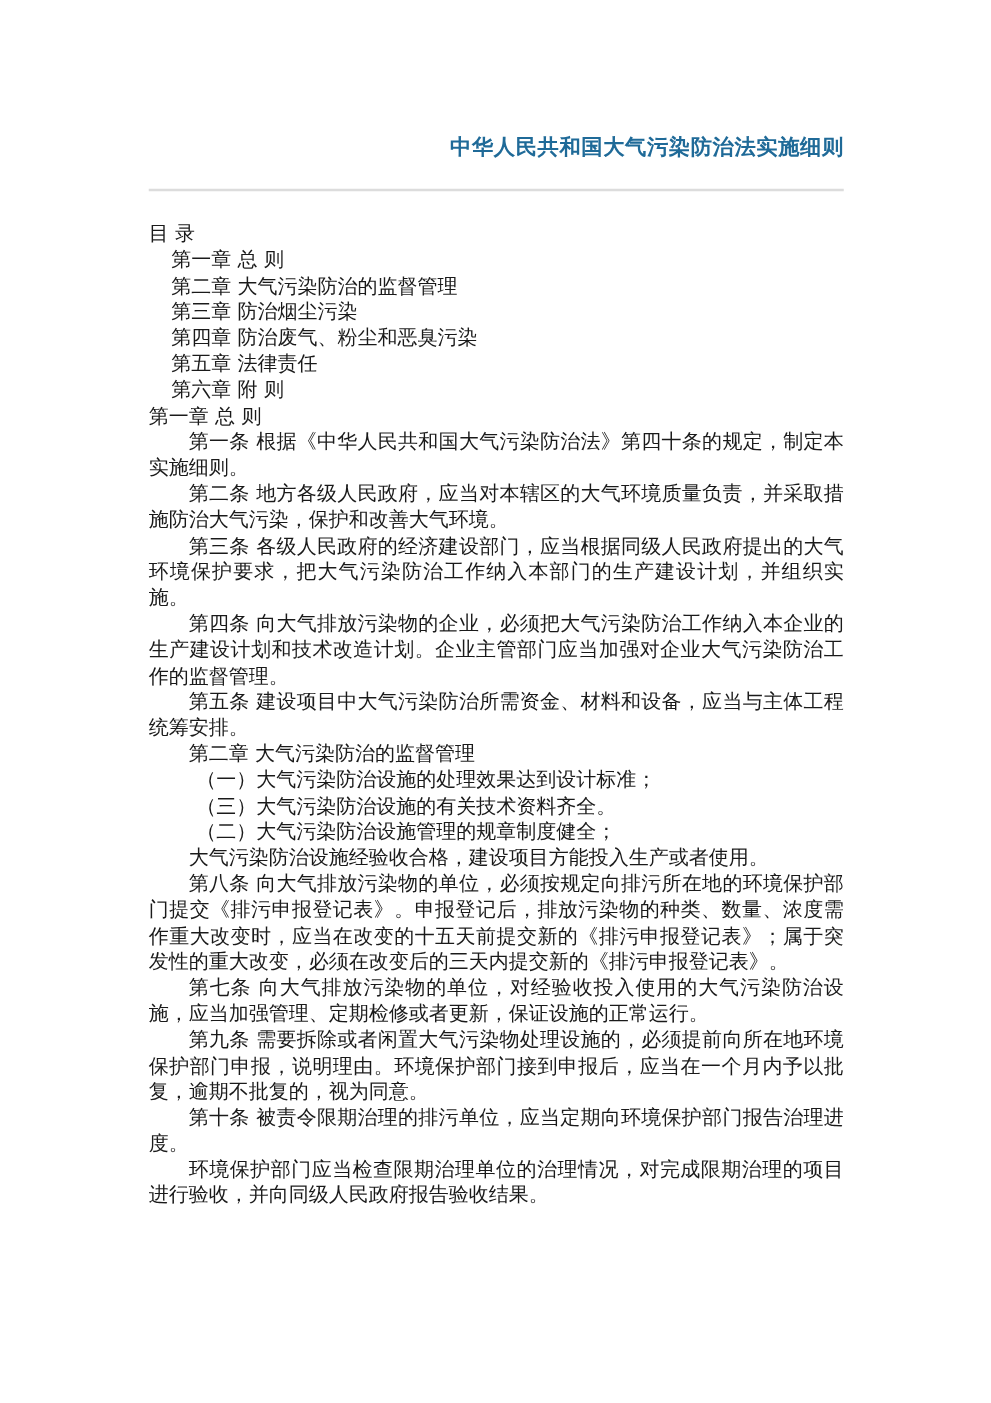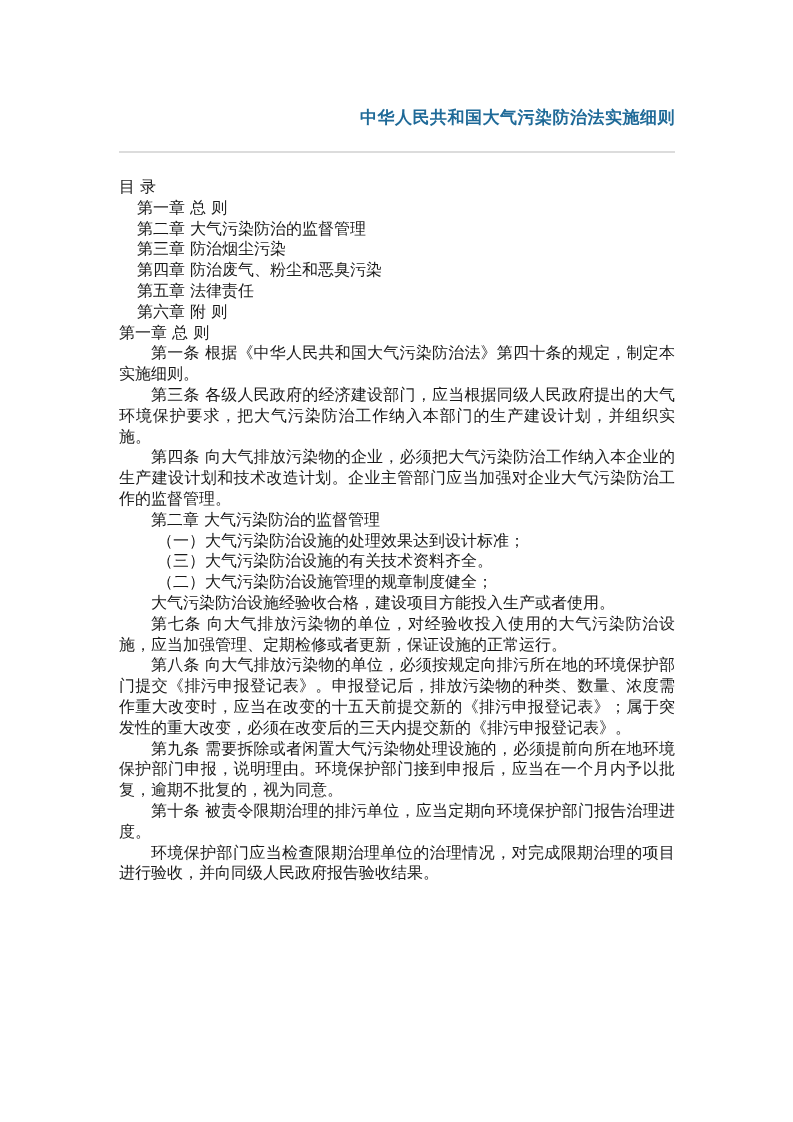--- a/index.html
+++ b/index.html
@@ -29,28 +29,30 @@
     <p>目 录</p>
     <p class="toc-item">第一章 总 则</p>
     <p class="toc-item">第二章 大气污染防治的监督管理</p>
     <p class="toc-item">第三章 防治烟尘污染</p>
     <p class="toc-item">第四章 防治废气、粉尘和恶臭污染</p>
     <p class="toc-item">第五章 法律责任</p>
     <p class="toc-item">第六章 附 则</p>
 
     <p>第一章 总 则</p>
     <p class="indent">第一条 根据《中华人民共和国大气污染防治法》第四十条的规定，制定本实施细则。</p>
+    <p class="indent">第二条 地方各级人民政府，应当对本辖区的大气环境质量负责，并采取措施防治大气污染，保护和改善大气环境。</p>
     <p class="indent">第三条 各级人民政府的经济建设部门，应当根据同级人民政府提出的大气环境保护要求，把大气污染防治工作纳入本部门的生产建设计划，并组织实施。</p>
     <p class="indent">第四条 向大气排放污染物的企业，必须把大气污染防治工作纳入本企业的生产建设计划和技术改造计划。企业主管部门应当加强对企业大气污染防治工作的监督管理。</p>
+    <p class="indent">第五条 建设项目中大气污染防治所需资金、材料和设备，应当与主体工程统筹安排。</p>
 
 
     <p class="indent">第二章 大气污染防治的监督管理</p>
     <p class="sub">（一）大气污染防治设施的处理效果达到设计标准；</p>
     <p class="sub">（三）大气污染防治设施的有关技术资料齐全。</p>
     <p class="sub">（二）大气污染防治设施管理的规章制度健全；</p>
     <p class="plain-indent">大气污染防治设施经验收合格，建设项目方能投入生产或者使用。</p>
+    <p class="indent">第八条 向大气排放污染物的单位，必须按规定向排污所在地的环境保护部门提交《排污申报登记表》。申报登记后，排放污染物的种类、数量、浓度需作重大改变时，应当在改变的十五天前提交新的《排污申报登记表》；属于突发性的重大改变，必须在改变后的三天内提交新的《排污申报登记表》。</p>
     <p class="indent">第七条 向大气排放污染物的单位，对经验收投入使用的大气污染防治设施，应当加强管理、定期检修或者更新，保证设施的正常运行。</p>
-    <p class="indent">第八条 向大气排放污染物的单位，必须按规定向排污所在地的环境保护部门提交《排污申报登记表》。申报登记后，排放污染物的种类、数量、浓度需作重大改变时，应当在改变的十五天前提交新的《排污申报登记表》；属于突发性的重大改变，必须在改变后的三天内提交新的《排污申报登记表》。</p>
     <p class="indent">第九条 需要拆除或者闲置大气污染物处理设施的，必须提前向所在地环境保护部门申报，说明理由。环境保护部门接到申报后，应当在一个月内予以批复，逾期不批复的，视为同意。</p>
     <p class="indent">第十条 被责令限期治理的排污单位，应当定期向环境保护部门报告治理进度。</p>
     <p class="indent">环境保护部门应当检查限期治理单位的治理情况，对完成限期治理的项目进行验收，并向同级人民政府报告验收结果。</p>
   </div>
 </div>
 
 </body></html>

